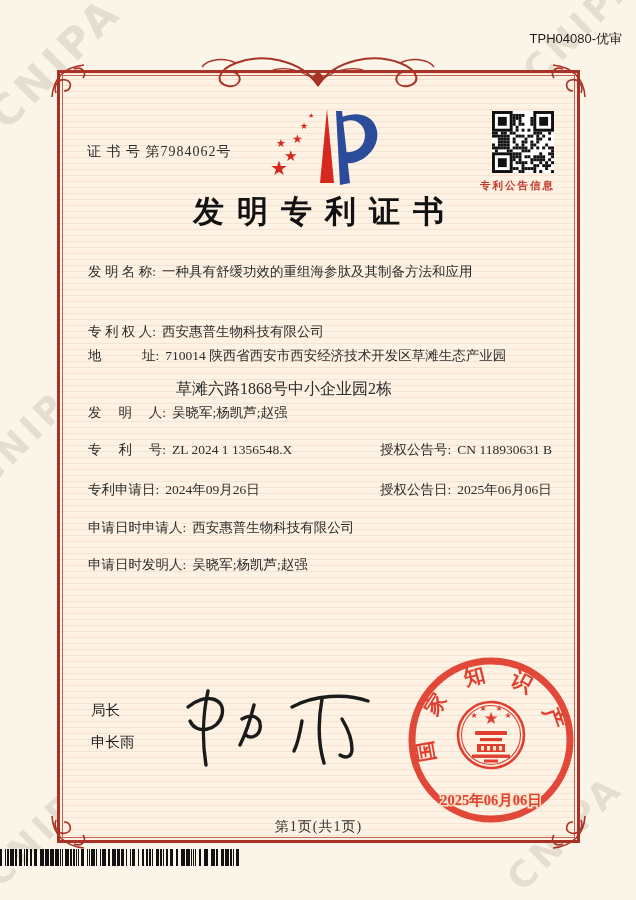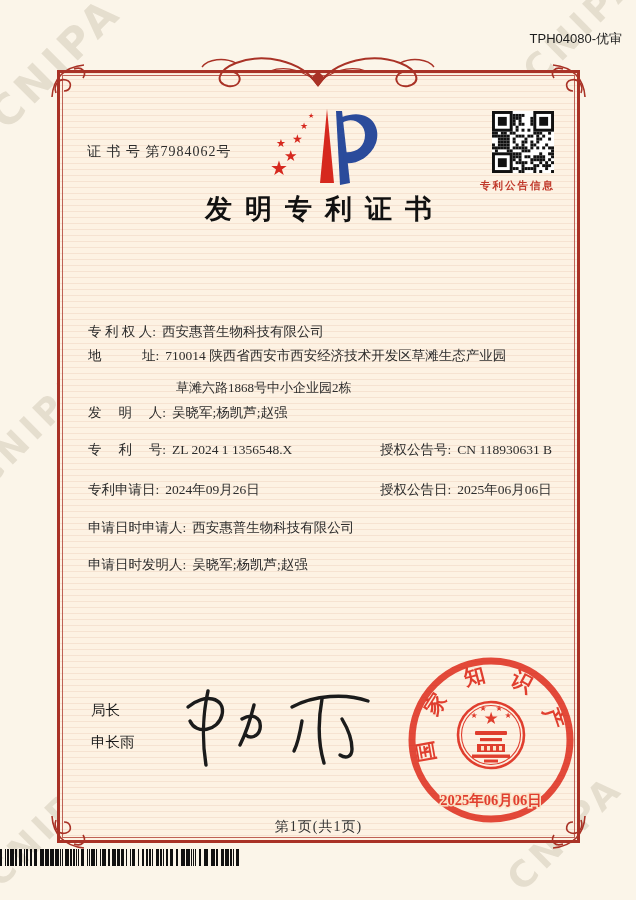--- a/index.html
+++ b/index.html
@@ -32,27 +32,27 @@
   .ornament{position:absolute;pointer-events:none;}
   .cert-no{position:absolute;left:27px;top:30px;font-size:14px;letter-spacing:1px;margin-top:40px;}
   .logo{position:absolute;left:196px;top:30px;}
   .qr{position:absolute;left:432px;top:38px;width:62px;height:62px;background:#fff;}
   .qr-caption{
     position:absolute;left:420px;top:106px;width:86px;text-align:left;
     font-size:10.5px;letter-spacing:2px;color:#c0392b;font-weight:bold;
   }
   .title{
     position:absolute;left:0;top:118px;width:100%;text-align:center;
-    font-size:27px;font-weight:bold;letter-spacing:13px;text-indent:13px;color:#111;
+    font-size:31px;font-weight:bold;letter-spacing:13px;text-indent:13px;color:#111;
   }
   .row{position:absolute;left:28px;right:24px;font-size:13.5px;line-height:18px;}
   .row .lbl{white-space:pre;}
   .row .val{margin-left:6px;}
   .col2{position:absolute;left:292px;top:0;}
-  .addr2{position:absolute;left:28px;right:24px;font-size:13px;padding-left:88px;}
+  .addr2{position:absolute;left:28px;right:24px;font-size:16px;padding-left:88px;}
   .legal{
     position:absolute;left:26px;top:540px;width:466px;
     font-size:12.5px;line-height:27px;letter-spacing:1.2px;
     text-align:justify;text-indent:2em;color:#222;
   }
   .director{position:absolute;left:31px;font-size:14.5px;
     font-family:"Liberation Sans","DejaVu Sans",sans-serif;color:#1c1c1c;}
   .sig{position:absolute;left:110px;top:598px;}
   .seal{position:absolute;left:346px;top:582px;mix-blend-mode:multiply;opacity:.95;}
   .page-no{
@@ -292,20 +292,23 @@
         <rect x="45" y="3" width="15" height="15" fill="#fff"></rect>
         <rect x="48" y="6" width="9" height="9" fill="#111"></rect>
         <rect x="0" y="42" width="21" height="21" fill="#111"></rect>
         <rect x="3" y="45" width="15" height="15" fill="#fff"></rect>
         <rect x="6" y="48" width="9" height="9" fill="#111"></rect>
       </svg>
     <div class="qr-caption">专利公告信息</div>
 
     <div class="title">发明专利证书</div>
 
+    <div class="row" style="top:190px">
+      <span class="lbl">发 明 名 称:</span><span class="val">一种具有舒缓功效的重组海参肽及其制备方法和应用</span>
+    </div>
 
     <div class="row" style="top:250px">
       <span class="lbl">专 利 权 人:</span><span class="val">西安惠普生物科技有限公司</span>
     </div>
 
     <div class="row" style="top:274px">
       <span class="lbl">地　　　址:</span><span class="val">710014 陕西省西安市西安经济技术开发区草滩生态产业园</span>
     </div>
     <div class="addr2" style="top:306px">草滩六路1868号中小企业园2栋</div>
 

